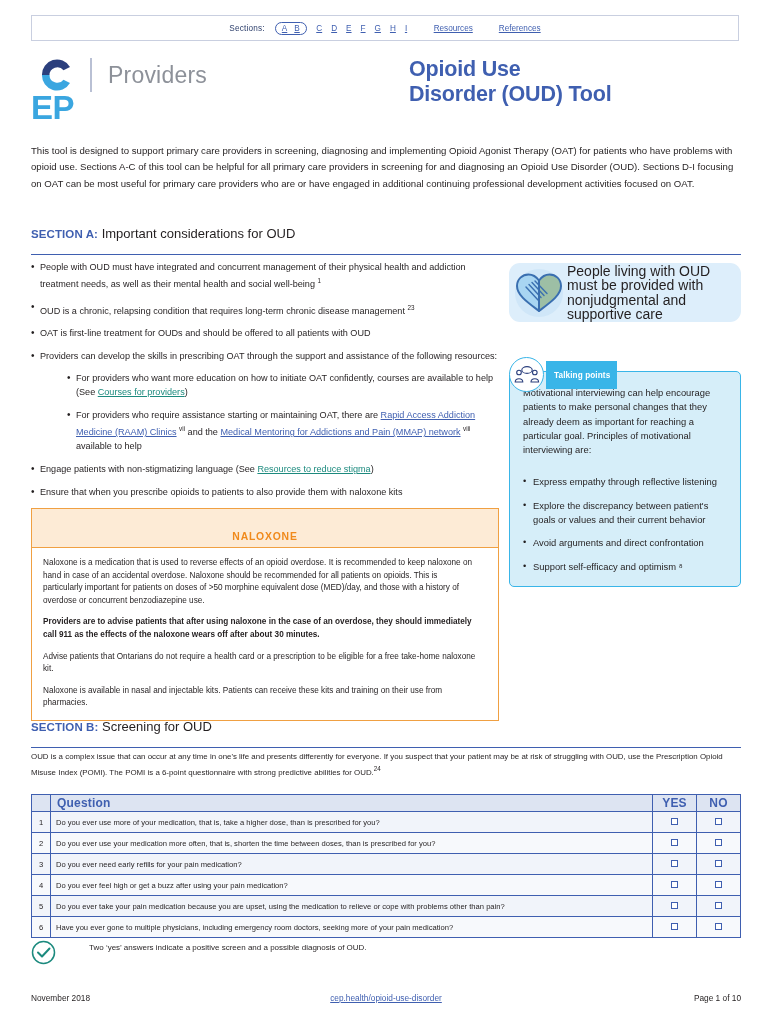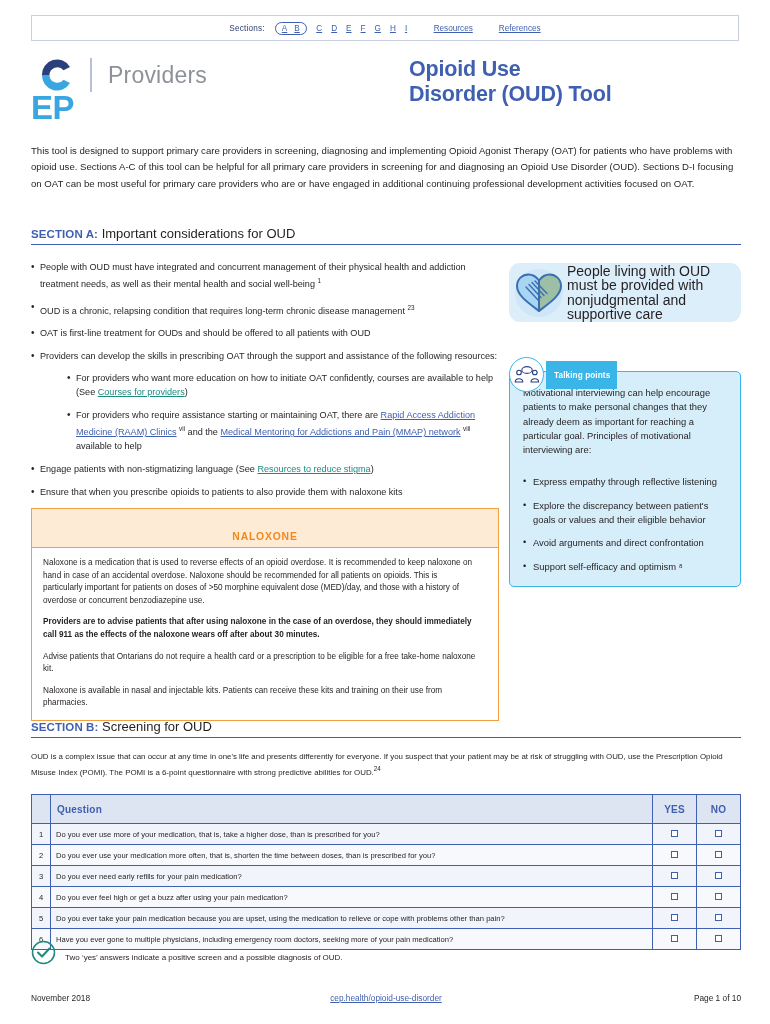--- a/index.html
+++ b/index.html
@@ -58,21 +58,21 @@
 
   
   .intro{
     position:absolute; left:31px; top:143px; width:710px;
     font-size:9.6px; line-height:16.3px; color:#231f20;
   }
 
   
   .sec-head{
     position:absolute; left:31px; width:710px;
-    border-bottom:1.6px solid #3f5fb0; padding-bottom:3px;
+    border-bottom:1.6px solid #3f5fb0; padding-bottom:13px;
     font-size:13px; color:#231f20;
   }
   .sec-head .tag{ color:#3f5fb0; font-weight:bold; font-size:11.5px; letter-spacing:.1px;}
   #secA{ top:226px;}
   #secB{ top:719px;}
 
   
   .bullets{
     position:absolute; left:31px; top:261px; width:468px;
     font-size:9.1px; line-height:13.4px; color:#231f20;
@@ -143,37 +143,37 @@
     font-size:7.9px; line-height:12.4px;
   }
 
   
   .pomi{
     position:absolute; left:31px; top:794px; width:710px;
     border-collapse:collapse; font-size:7.6px;
   }
   .pomi th, .pomi td{ border:1px solid #3f5fb0; }
   .pomi thead th{
-    background:#dde4f2; color:#3f5fb0; font-weight:bold; font-size:10px;
-    height:29px; text-align:center; letter-spacing:.2px;
+    background:#dde4f2; color:#3f5fb0; font-weight:bold; font-size:12px;
+    height:17px; text-align:center; letter-spacing:.2px;
   }
   .pomi thead th.qh{ text-align:left; padding-left:6px;}
   .pomi tbody td{ height:21px; background:#f1f4fa;}
   .pomi tbody tr:nth-child(even) td{ background:#f7f9fc;}
   .pomi td.num{ width:19px; text-align:center; color:#231f20;}
   .pomi td.q{ padding-left:5px; padding-right:5px;}
   .pomi td.cb{ width:44px; text-align:center;}
   .chk{
     display:inline-block; width:7px; height:7px;
     border:1.2px solid #3f5fb0; background:#ffffff;
   }
 
   
   .note{
-    position:absolute; left:31px; top:940px; display:flex; align-items:flex-end;
+    position:absolute; left:31px; top:940px; display:flex; align-items:flex-start;gap:24px;
   }
   .note-circle{ width:25px; height:25px; flex:0 0 auto;}
   .note-txt{ margin-left:9px; font-size:8px; line-height:12.6px; padding-top:2px;}
 
   
   .footer{
     position:absolute; left:31px; top:993px; width:710px;
     display:flex; align-items:center; font-size:8.3px; color:#231f20;
   }
   .footer .f-date{ flex:0 0 220px; }
@@ -289,21 +289,21 @@
         <circle cx="20.8" cy="7.5" r="2.3" fill="none" stroke="#2b3f7d" stroke-width="1.1"></circle>
         <path d="M17 17 C17 12.6 24.6 12.6 24.6 17 Z" fill="none" stroke="#2b3f7d" stroke-width="1.1"></path>
       </svg>
     </div>
     <div class="tp-badge">Talking points</div>
   </div>
   <div class="tp-box">
     <p class="intro-p">Motivational interviewing can help encourage patients to make personal changes that they already deem as important for reaching a particular goal. Principles of motivational interviewing are:</p>
     <ul>
       <li>Express empathy through reflective listening</li>
-      <li>Explore the discrepancy between patient's goals or values and their eligible behavior</li>
+      <li>Explore the discrepancy between patient's goals or values and their current behavior</li>
       <li>Avoid arguments and direct confrontation</li>
       <li>Support self-efficacy and optimism ⁸</li>
     </ul>
   </div>
 </div>
 
 <div class="nalox">
   <div class="nalox-head">NALOXONE</div>
   <div class="nalox-body">
     <p>Naloxone is a medication that is used to reverse effects of an opioid overdose. It is recommended to keep naloxone on hand in case of an accidental overdose. Naloxone should be recommended for all patients on opioids. This is particularly important for patients on doses of &gt;50 morphine equivalent dose (MED)/day, and those with a history of overdose or concurrent benzodiazepine use.</p>

